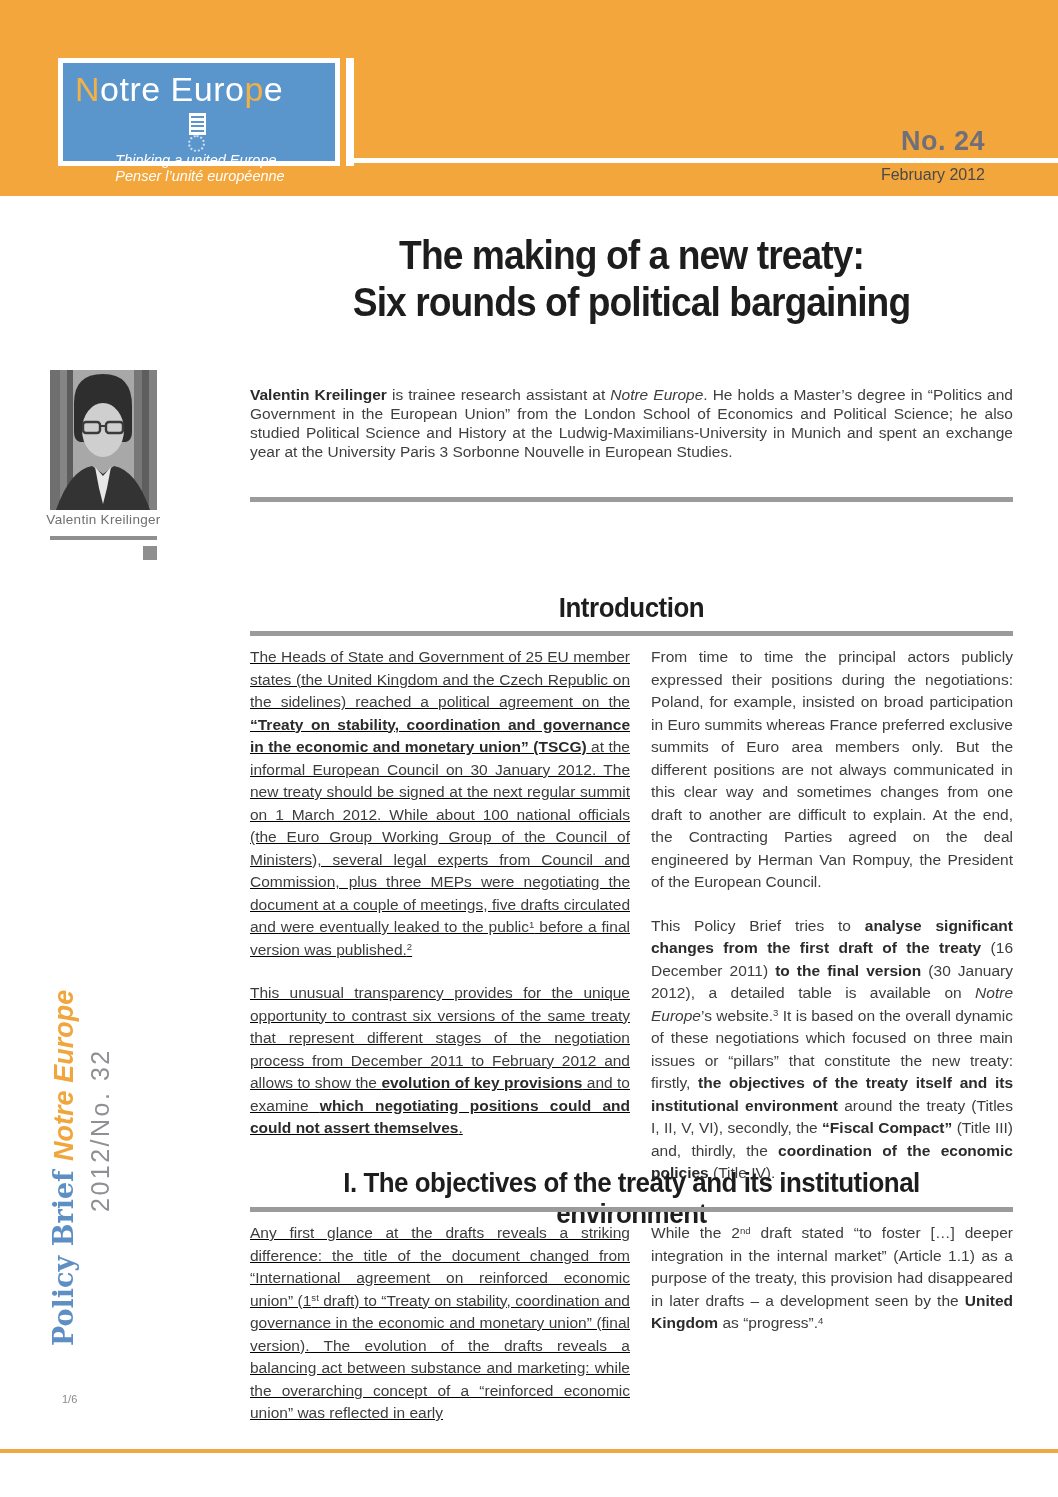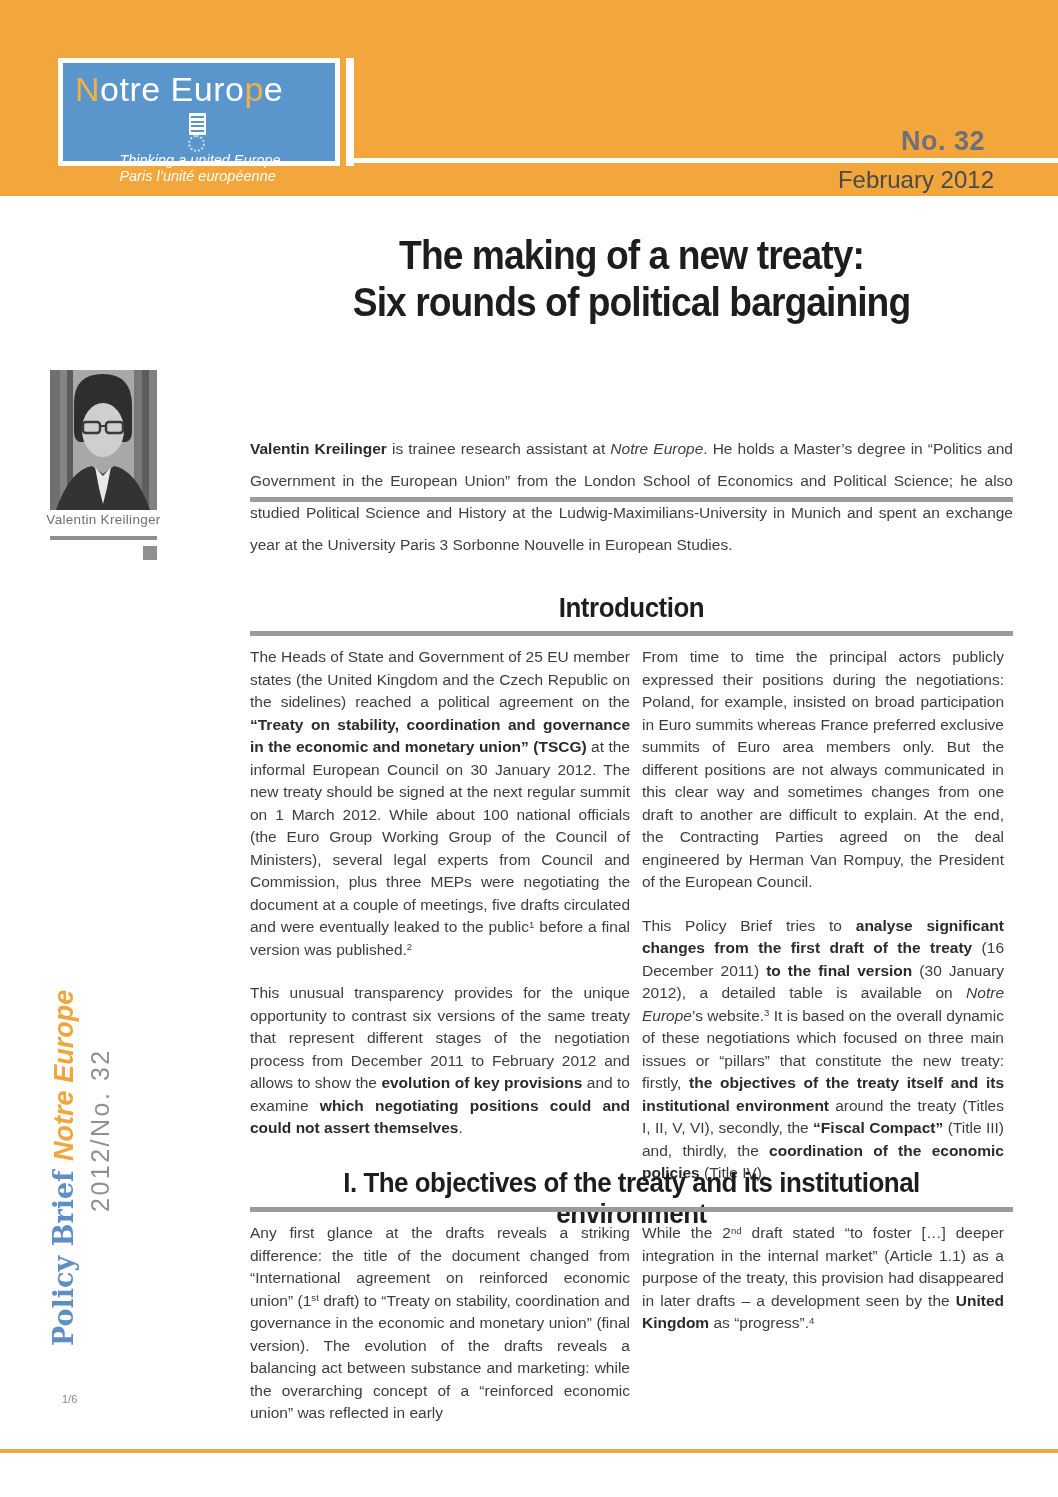--- a/index.html
+++ b/index.html
@@ -29,21 +29,21 @@
   .masthead { position:absolute; left:398px; top:0; width:360px; height:196px; color:#ffffff; }
   .masthead-brief {
     position:absolute; left:0; top:57px; font-family:"DejaVu Serif", serif; font-weight:700;
     font-size:135px; line-height:1; transform:scaleX(0.95); transform-origin:left top; letter-spacing:-4px;
   }
   .masthead-policy {
     position:absolute; left:148px; top:56px; font-family:"DejaVu Serif", serif; font-weight:700;
     font-size:40px; line-height:1; transform:scaleX(0.95); transform-origin:left top;
   }
   .issue-no { position:absolute; right:73px; top:126px; font-size:27px; font-weight:700; color:#6e6f7b; letter-spacing:0.5px; }
-  .issue-date { position:absolute; right:64px; top:166px; font-size:24px; color:#4a4a4a; }
+  .issue-date { position:absolute; right:73px; top:166px; font-size:16px; color:#4a4a4a; }
 
   
   .author-photo { position:absolute; left:50px; top:370px; width:107px; height:140px; display:block; }
   .photo-caption { position:absolute; left:36px; top:512px; width:135px; text-align:center; font-size:13.5px; color:#6f6f6f; letter-spacing:0.3px; }
   .caption-rule { position:absolute; left:50px; top:536px; width:107px; height:4px; background:#8f8f8f; }
   .caption-square { position:absolute; left:143px; top:546px; width:14px; height:14px; background:#8f8f8f; }
 
   .vertical-brand {
     position:absolute; left:48px; top:1346px; transform:rotate(-90deg); transform-origin:0 0;
     white-space:nowrap; font-family:"DejaVu Serif", serif; font-weight:700; font-size:27px; color:#5d8fc4;
@@ -55,37 +55,37 @@
   }
   .page-number { position:absolute; left:62px; top:1393px; font-size:11px; color:#8b8b8b; }
 
   
   .content { position:absolute; left:250px; top:0; width:763px; }
   .doc-title {
     position:absolute; left:0; top:232px; width:763px; text-align:center;
     font-size:40px; line-height:47px; font-weight:700; color:#1d1d1d;
     letter-spacing:-1px; transform:scaleX(0.93);
   }
-  .bio { position:absolute; left:0; top:385px; width:763px; font-size:15.5px; line-height:32px; color:#3f3f3f; text-align:justify;margin-top:48px; }
+  .bio { position:absolute; left:0; top:385px; width:763px; font-size:15.5px; line-height:19px; color:#3f3f3f; text-align:justify; }
   .rule { position:absolute; left:0; width:763px; height:5px; background:#9b9b9b; }
   .bio-rule { top:497px; }
 
   .section-heading {
     position:absolute; left:0; width:763px; text-align:center;
     font-size:27px; font-weight:700; color:#1d1d1d; letter-spacing:-0.5px; transform:scaleX(0.96);
   }
   .intro-heading { top:593px; }
   .intro-rule { top:631px; }
   .sec1-heading { top:1168px; }
   .sec1-rule { top:1207px; }
 
   .columns { position:absolute; left:0; width:763px; display:flex; }
   .intro-columns { top:646px; }
   .sec1-columns { top:1222px; }
-  .col-left { width:380px; margin-right:12px; }
+  .col-left { width:380px; margin-right:21px;text-decoration:underline; }
   .col-right { width:362px; }
   .col-left p, .col-right p {
     font-size:15.5px; line-height:22.5px; color:#3d3d3d; text-align:justify; margin-bottom:21px;
   }
   .seg-b { font-weight:700; color:#2b2b2b; }
   .seg-i { font-style:italic; }
   .seg-sup { font-size:0.62em; position:relative; top:-0.45em; line-height:0; }
   .seg-c-accent { color:#f3b045; }
   .seg-c-white { color:#ffffff; }
 
@@ -103,28 +103,28 @@
         <div class="logo-bottom">
           <span class="logo-doc-icon">
               <i></i>
               <i></i>
               <i></i>
               <i></i>
             </span>
           <span class="logo-stars-icon"></span>
           <div class="logo-taglines">
             <div>Thinking a united Europe</div>
-            <div>Paris l’unité européenne</div>
+            <div>Penser l’unité européenne</div>
           </div>
         </div>
       </div>
     </div>
     <div class="logo-vbar"></div>
     <div class="masthead-line"></div>
-    <div class="issue-no">No. 32</div>
+    <div class="issue-no">No. 24</div>
     <div class="issue-date">February 2012</div>
   </div>
 
   <svg class="author-photo" viewBox="0 0 107 140" xmlns="http://www.w3.org/2000/svg">
     <rect x="0" y="0" width="107" height="140" fill="#9a9a9a"></rect>
     <rect x="0" y="0" width="10" height="140" fill="#6f6f6f"></rect>
     <rect x="10" y="0" width="7" height="140" fill="#858585"></rect>
     <rect x="17" y="0" width="6" height="140" fill="#5c5c5c"></rect>
     <rect x="84" y="0" width="8" height="140" fill="#777777"></rect>
     <rect x="92" y="0" width="7" height="140" fill="#5e5e5e"></rect>

